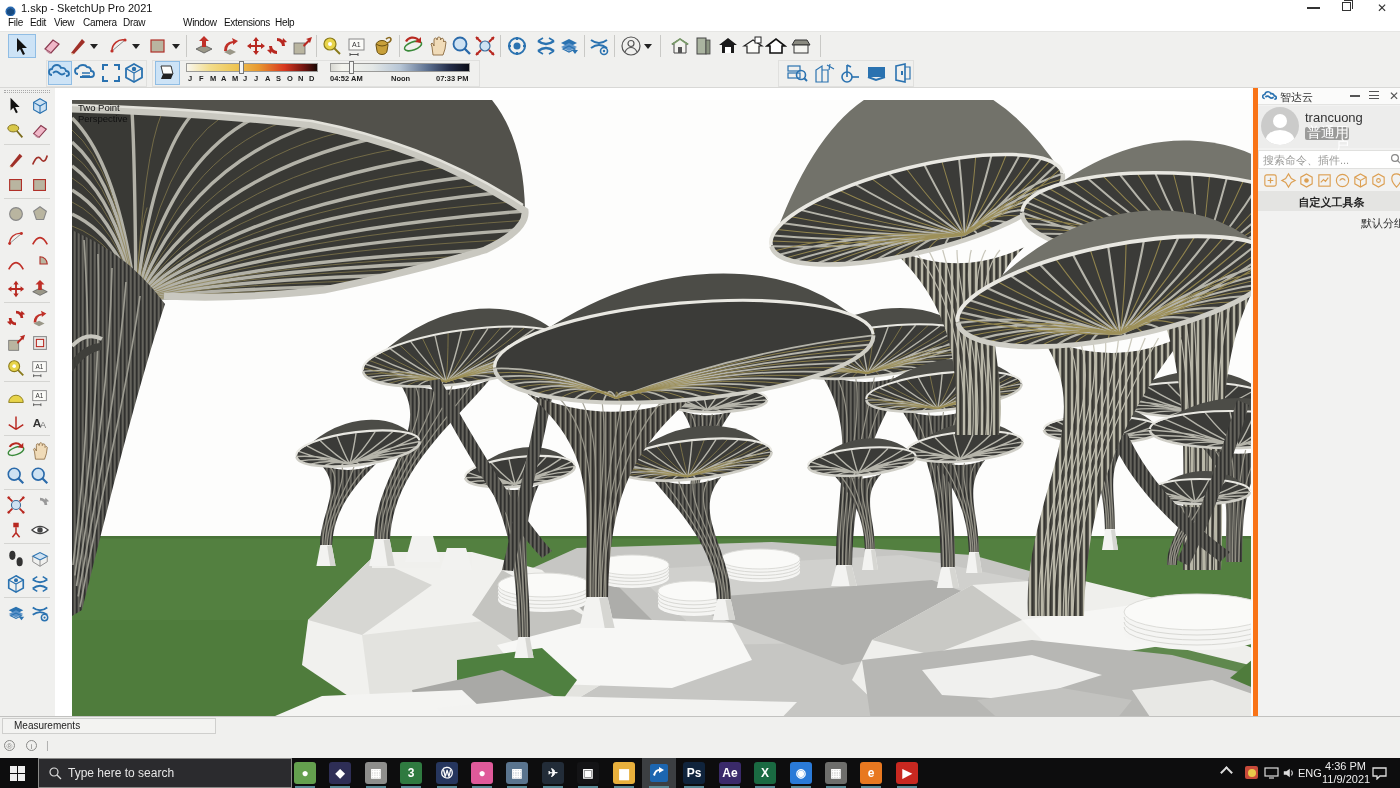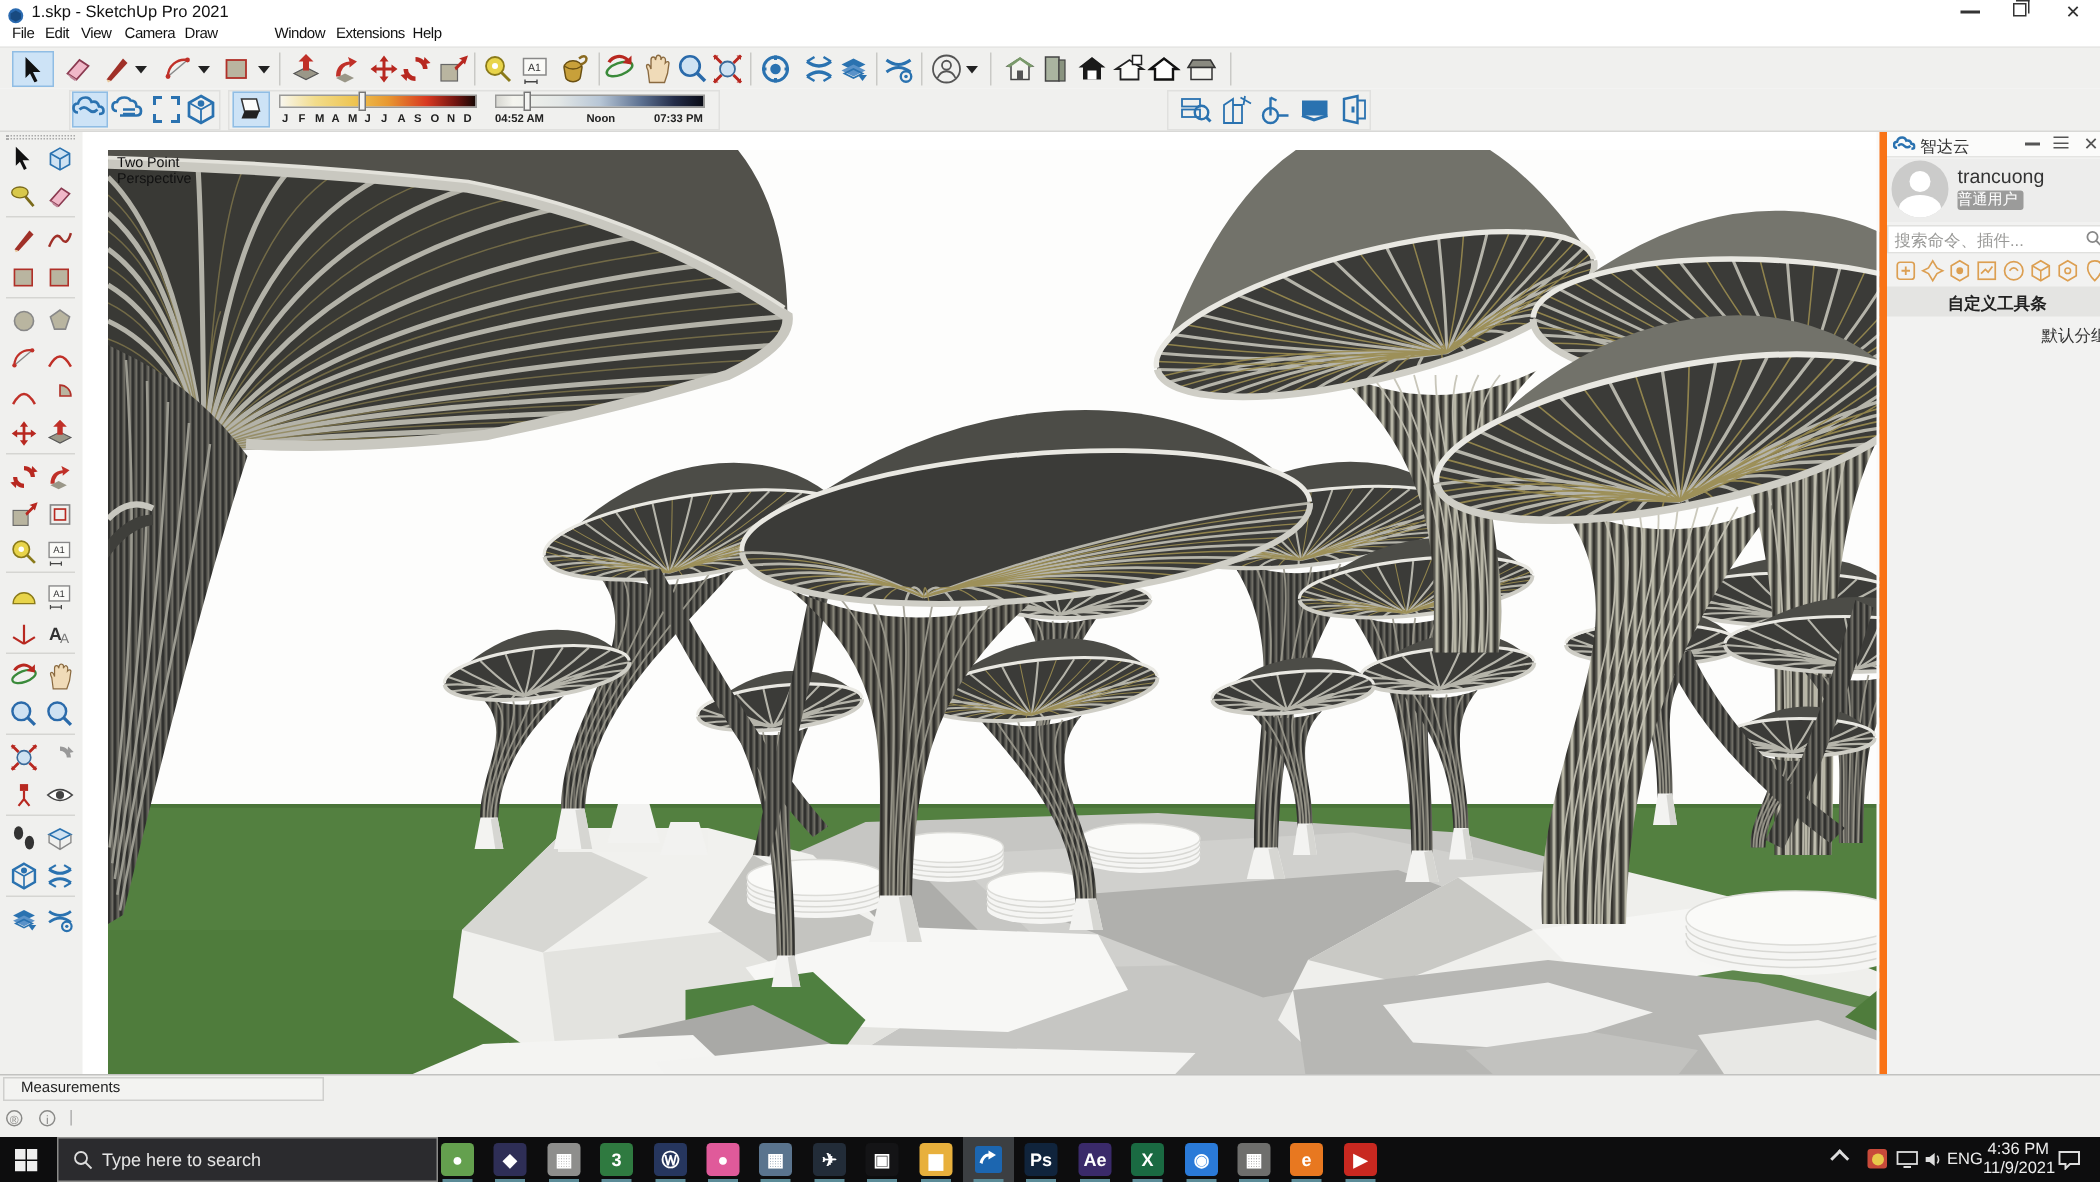--- a/index.html
+++ b/index.html
@@ -771,21 +771,21 @@
     <div class="abs" style="left:111px;top:3px;width:10px;height:8px;border-top:1.5px solid #555;border-bottom:1.5px solid #555;">
       <div style="margin-top:2.5px;height:1.5px;background:#555;"></div>
     </div>
     <div class="abs" style="left:131px;top:1px;font-size:12px;color:#555;">✕</div>
     <div class="abs" style="left:0;top:18px;width:147px;height:42px;background:#ededec;"></div>
     <div class="abs" style="left:3px;top:19px;width:38px;height:38px;border-radius:50%;background:#cbcbca;overflow:hidden;">
       <div style="position:absolute;left:12px;top:7px;width:14px;height:14px;border-radius:50%;background:#fff;"></div>
       <div style="position:absolute;left:5px;top:23px;width:28px;height:18px;border-radius:50%;background:#fff;"></div>
     </div>
     <div class="abs" style="left:47px;top:22px;font-size:13px;color:#333;">trancuong</div>
-    <div class="abs" style="left:47px;top:39px;width:44px;height:13px;background:#9b9b9a;border-radius:2px;color:#fff;font-size:10px;text-align:left;line-height:13px;">普通用户</div>
+    <div class="abs" style="left:47px;top:39px;width:44px;height:13px;background:#9b9b9a;border-radius:2px;color:#fff;font-size:14px;text-align:right;line-height:13px;font-family:Liberation Mono, monospace;">普通用户</div>
     <div class="abs" style="left:0;top:62px;width:147px;height:19px;background:#fff;border:1px solid #e0e0de;"></div>
     <div class="abs" style="left:5px;top:65px;font-size:11px;color:#9a9a98;">搜索命令、插件...</div>
     <svg class="abs" style="left:132px;top:65px;" width="12" height="12" viewBox="0 0 12 12">
       <circle cx="5" cy="5" r="3.4" fill="none" stroke="#888" stroke-width="1.2"></circle>
       <path d="M 7.5 7.5 L 11 11" stroke="#888" stroke-width="1.2"></path>
     </svg>
     <svg class="abs" style="left:4px;top:84px;" width="17" height="17" viewBox="0 0 18 18">
       <rect x="3" y="3" width="12" height="12" rx="2" fill="none" stroke="#dc9f52" stroke-width="1.2"></rect>
       <path d="M 6 9 L 12 9 M 9 6 L 9 12" stroke="#dc9f52" stroke-width="1.3"></path>
     </svg>

